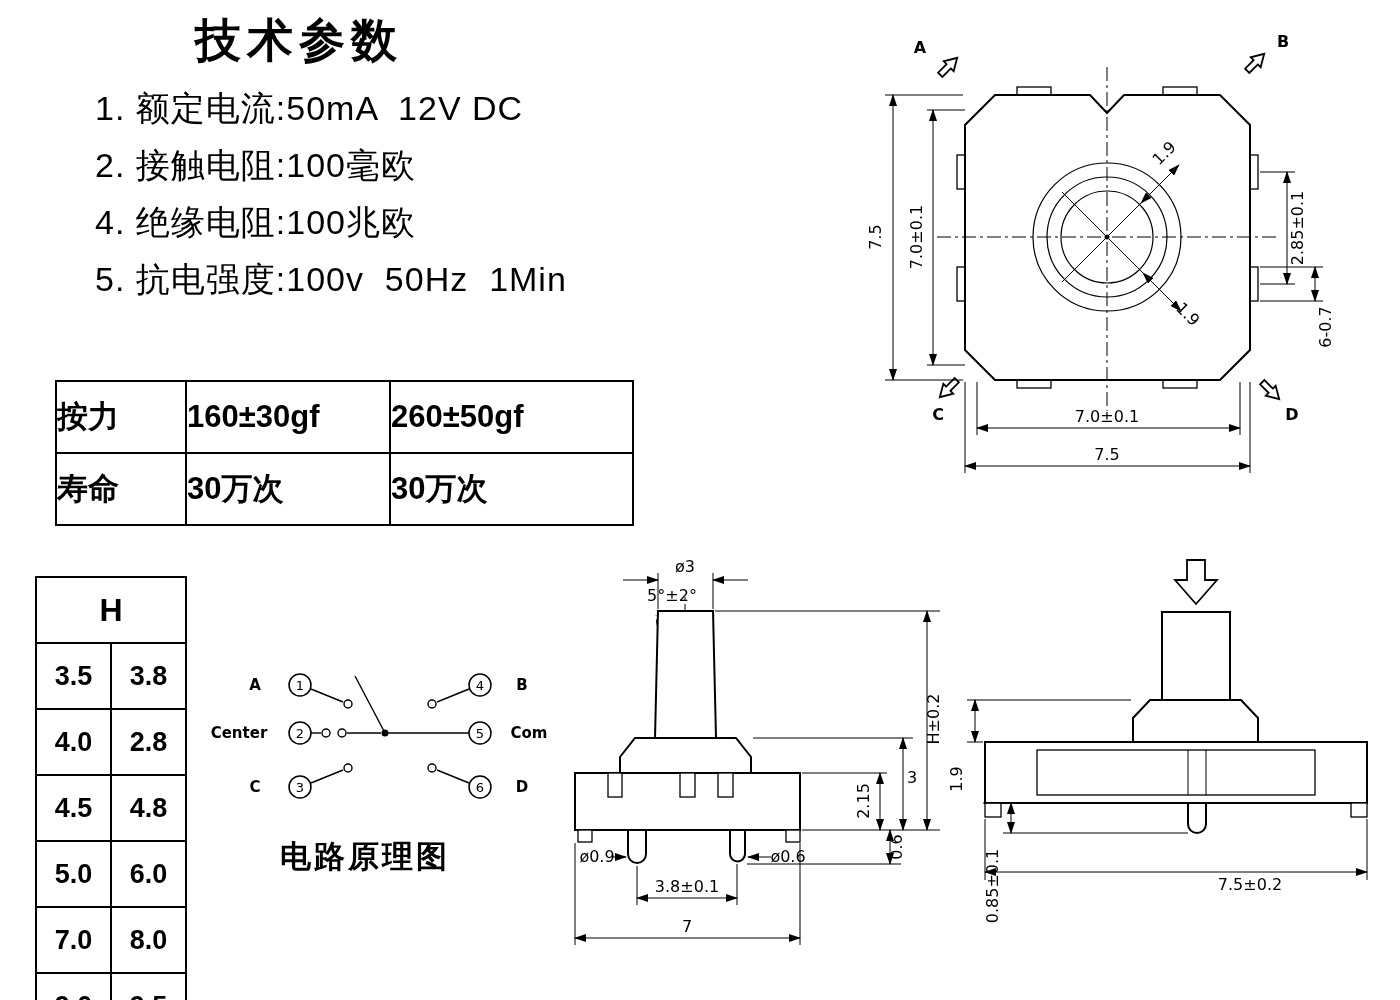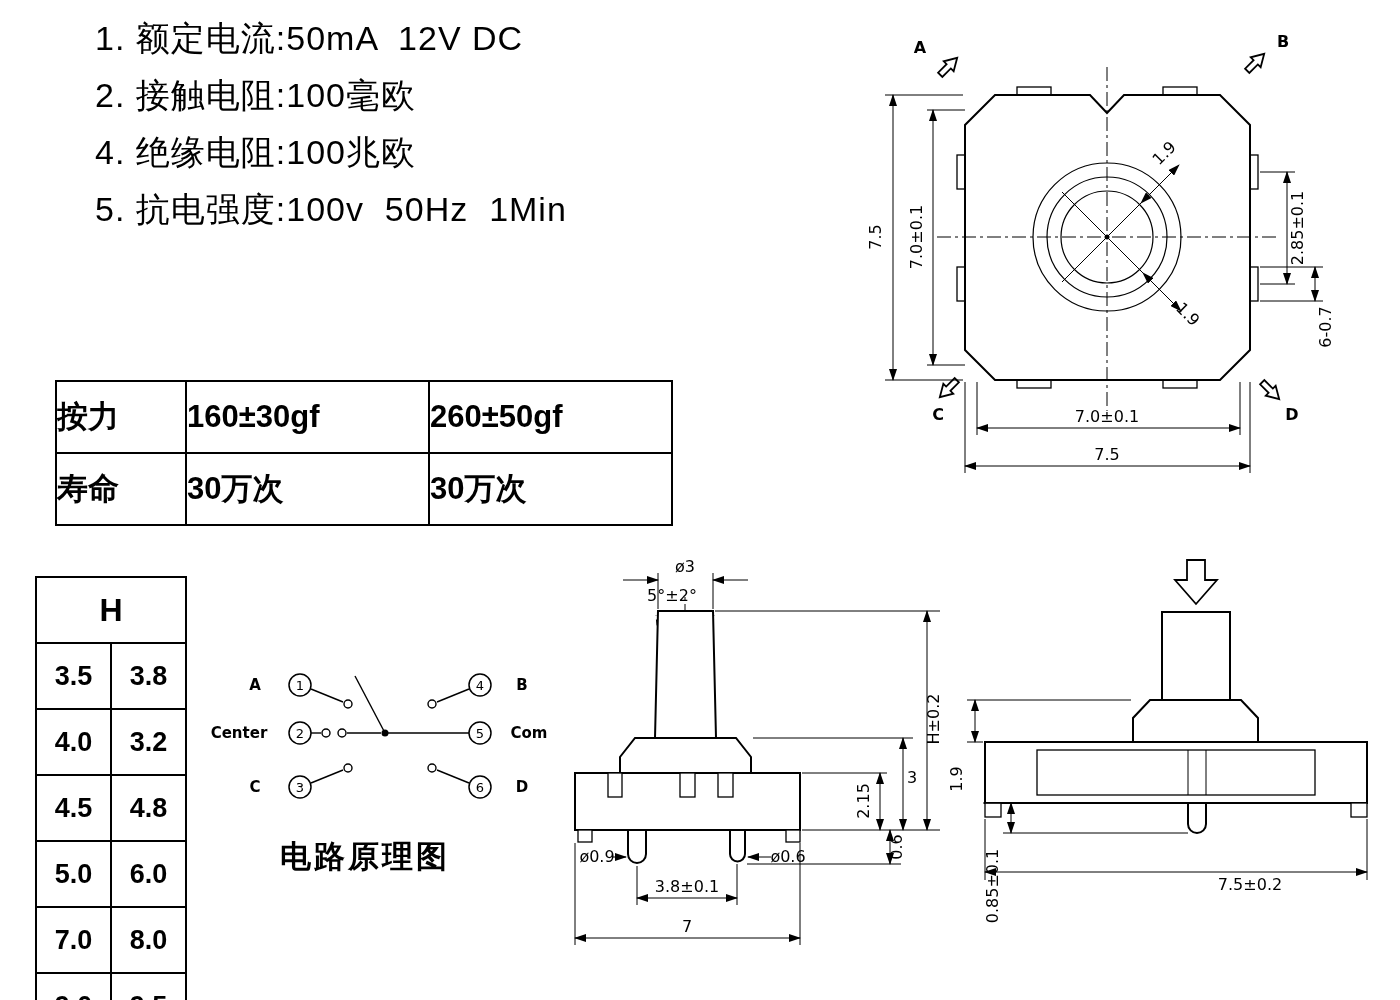--- a/index.html
+++ b/index.html
@@ -9,21 +9,21 @@
 
   
   .specs{position:absolute;left:95px;top:10px;width:600px}
   .specs .title{font-size:46px;font-weight:700;padding-left:100px;letter-spacing:6px;margin-bottom:8px}
   .spec-line{font-size:34px;font-weight:400;line-height:57px;letter-spacing:1px;white-space:pre}
 
   
   .force-table{position:absolute;left:55px;top:380px;border-collapse:collapse;table-layout:fixed}
   .force-table td{border:2px solid #000;vertical-align:middle;
     font-size:31px;font-weight:600;height:72px}
-  .force-table .c0{width:130px}.force-table .c1{width:243px}.force-table .c2{width:243px}
+  .force-table .c0{width:130px}.force-table .c1{width:204px}.force-table .c2{width:243px}
 
   
   .h-table{position:absolute;left:35px;top:576px;border-collapse:collapse;table-layout:fixed}
   .h-table td{border:2px solid #000;text-align:center;vertical-align:middle;
     width:75px;height:66px;font-size:27px;font-weight:600}
   .h-table .hdr td{height:66px;font-size:32px;font-weight:700}
 
   
   .schematic-caption{position:absolute;left:280px;top:836px;font-size:31px;font-weight:700;
     font-family:"Liberation Serif",serif;letter-spacing:3px}
@@ -52,20 +52,21 @@
   .term-label{font-size:15px;font-weight:700;fill:#000;text-anchor:middle;
     font-family:"DejaVu Sans",sans-serif}
   .term-num{font-size:13px;fill:#000;text-anchor:middle;font-family:"DejaVu Sans",sans-serif}
 </style>
 </head>
 <body>
 
 <div class="page">
 
   <section class="specs">
+    <div class="title">技术参数</div>
     <div class="spec-line">1. 额定电流:50mA  12V DC</div>
     <div class="spec-line">2. 接触电阻:100毫欧</div>
     <div class="spec-line">4. 绝缘电阻:100兆欧</div>
     <div class="spec-line">5. 抗电强度:100v  50Hz  1Min</div>
   </section>
 
   <table class="force-table">
     <tbody>
         <tr>
       <td class="c0">按力</td>
@@ -84,21 +85,21 @@
     <tbody>
         <tr class="hdr">
       <td colspan="2">H</td>
     </tr>
     <tr>
       <td>3.5</td>
       <td>3.8</td>
     </tr>
     <tr>
       <td>4.0</td>
-      <td>3.2</td>
+      <td>2.8</td>
     </tr>
     <tr>
       <td>4.5</td>
       <td>4.8</td>
     </tr>
     <tr>
       <td>5.0</td>
       <td>6.0</td>
     </tr>
     <tr>

